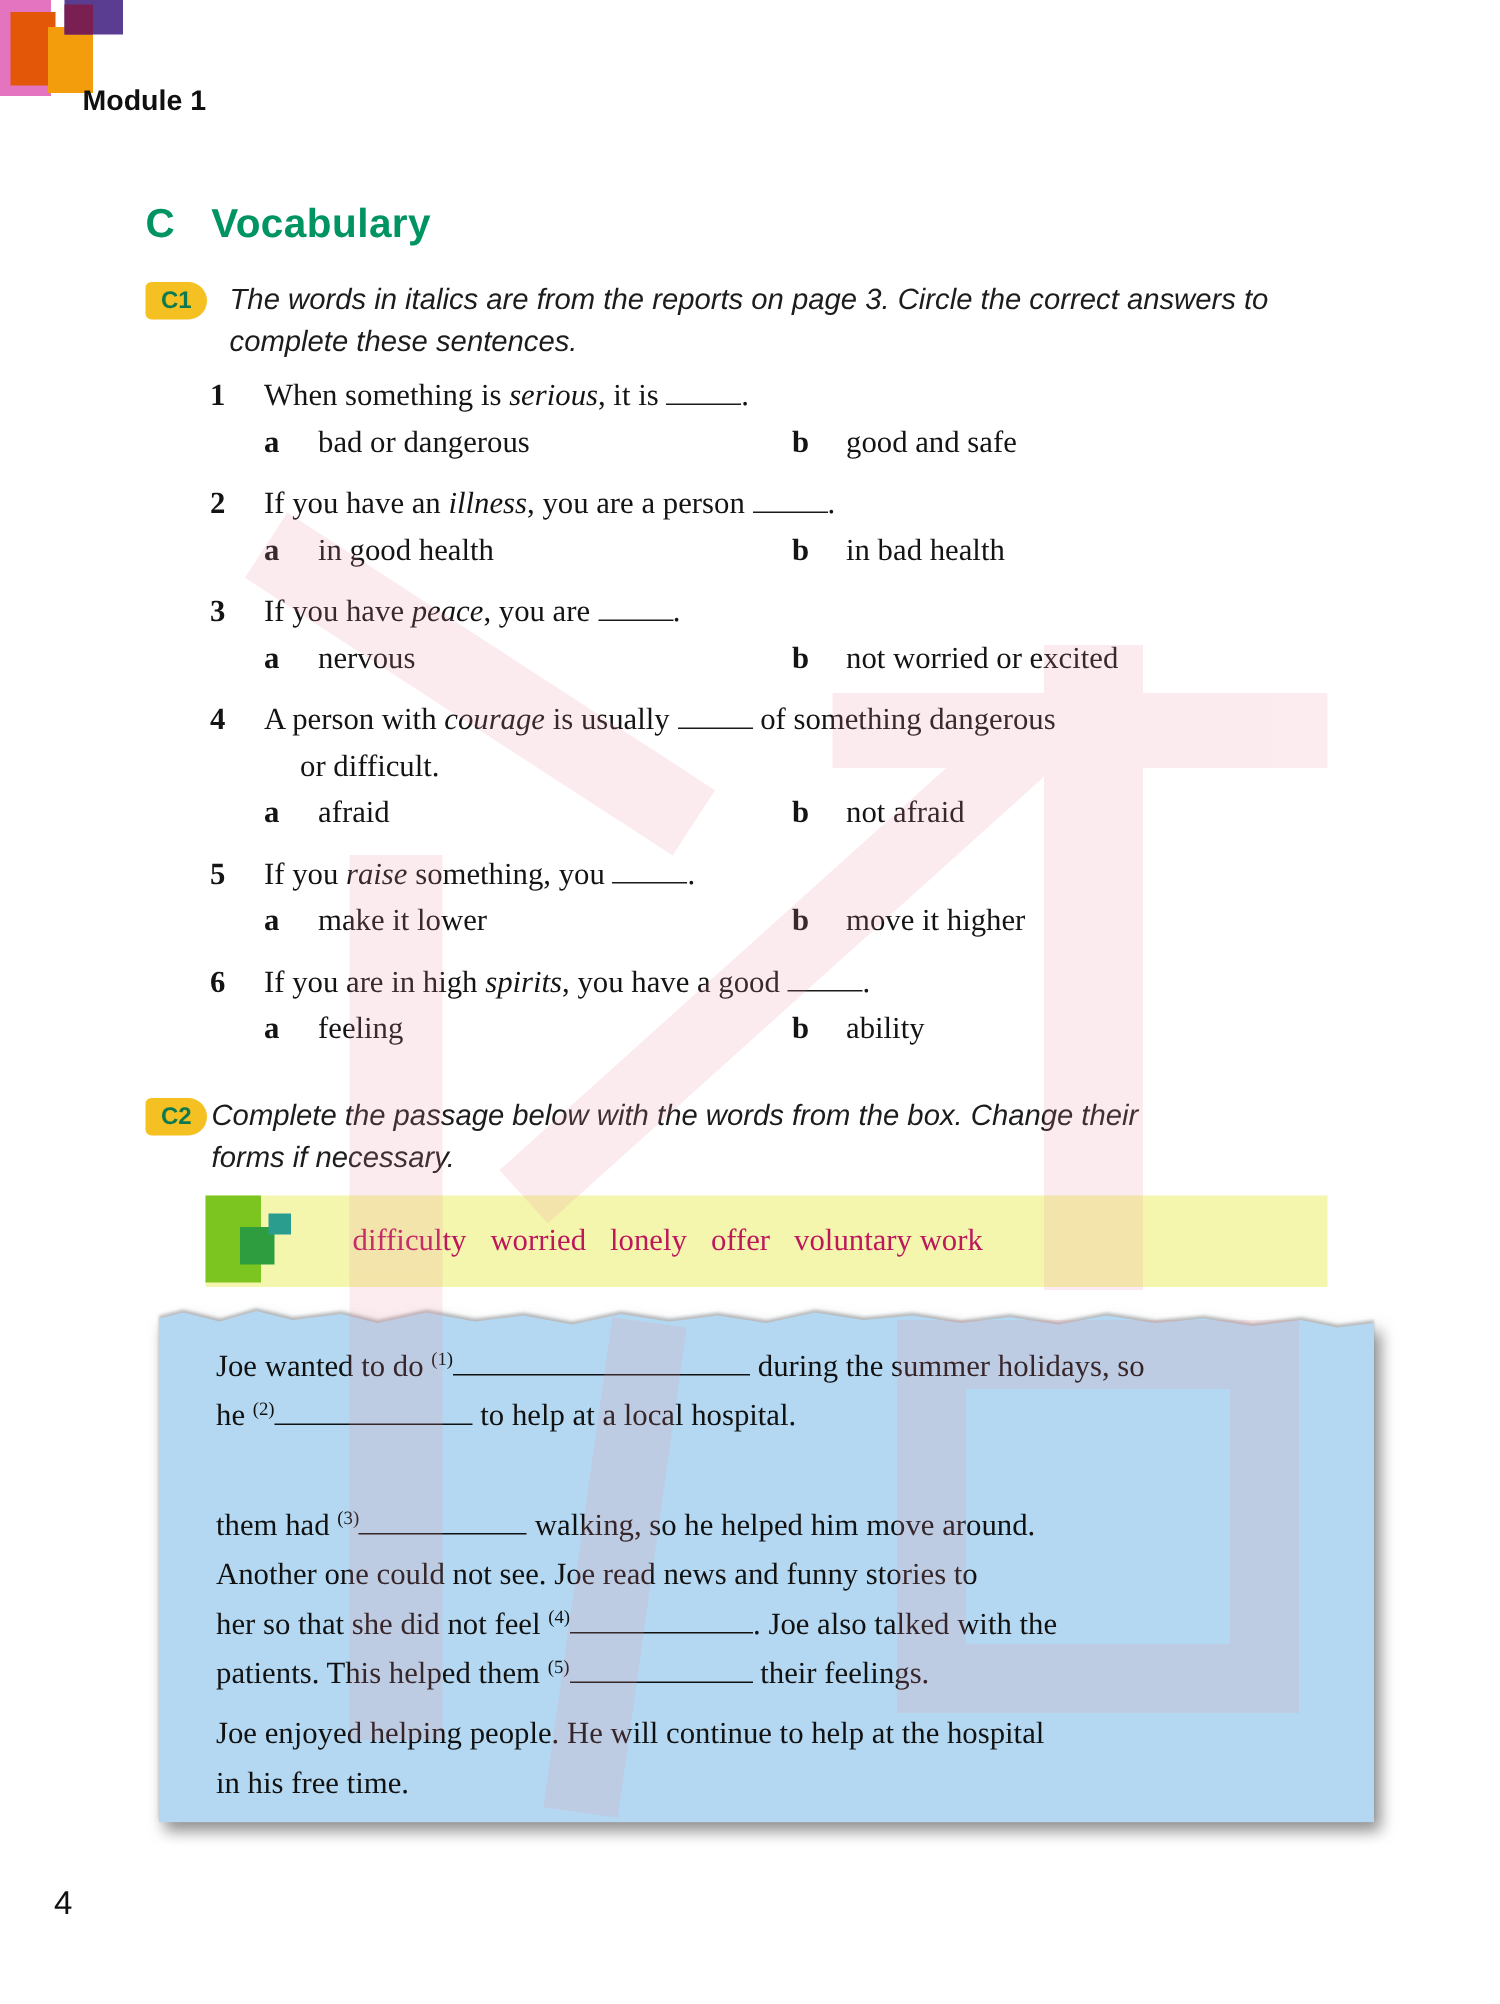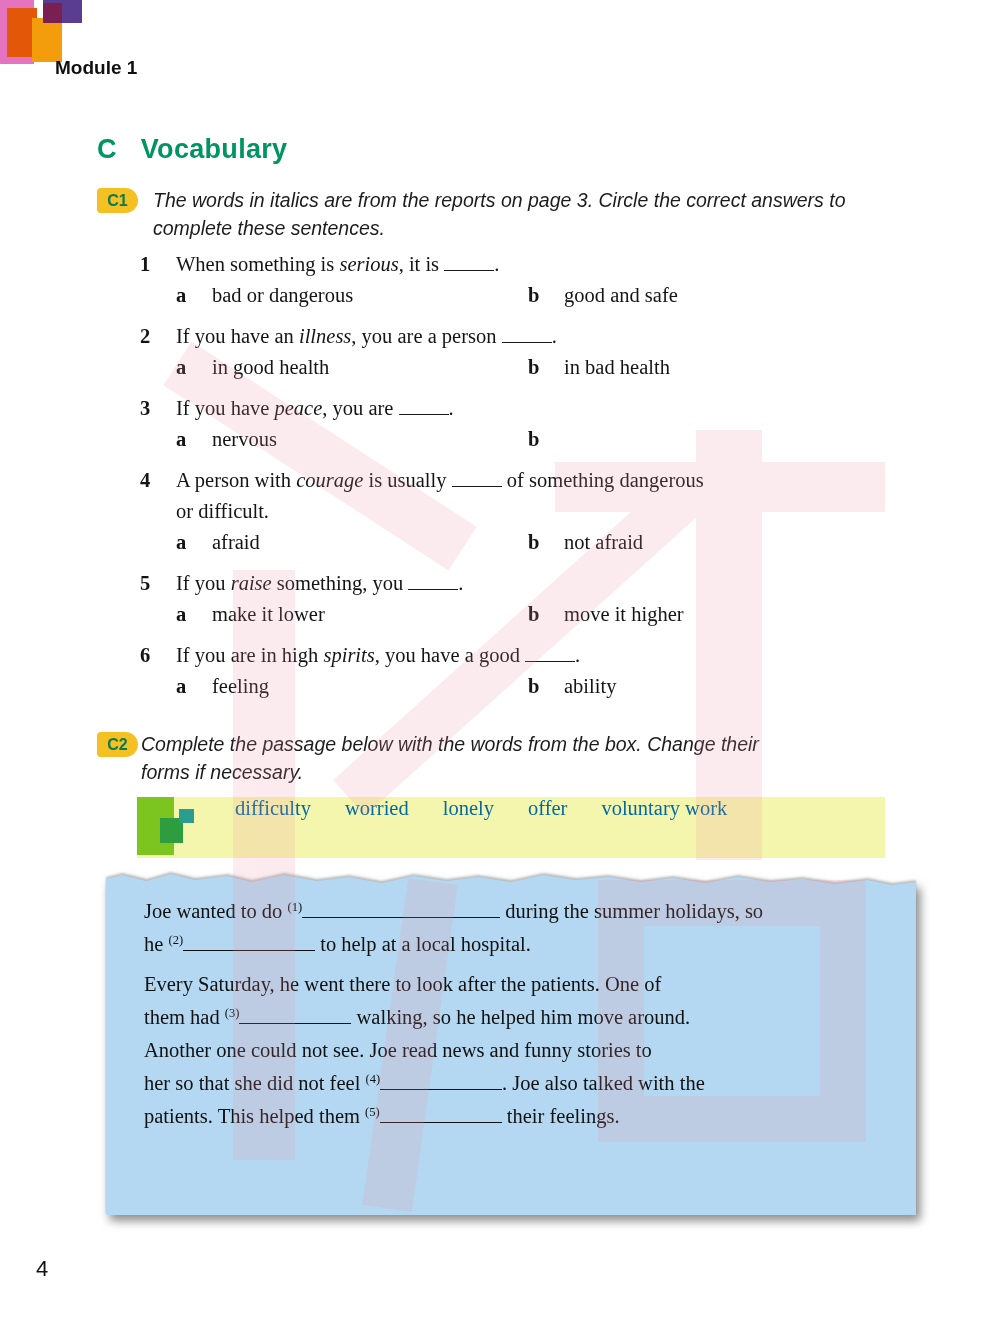--- a/index.html
+++ b/index.html
@@ -46,40 +46,40 @@
   }
   .instr-c1 { top:187px; max-width:740px;margin-left:12px; }
   .instr-c2 { top:731px; max-width:662px; }
 
   
   .questions { position:absolute; left:140px; top:249px; width:760px; font-size:20.5px; }
   .question  { margin-bottom:10px; }
   .q-line    { display:flex; }
   .q-num     { width:36px; font-weight:bold; line-height:31px; }
   .q-text    { flex:1; line-height:31px; }
-  .q-line2   { display:block; }
+  .q-line2   { display:block;margin-left:24px; }
   .blank {
     display:inline-block; width:50px; height:2px;
     border-bottom:1.8px solid #1a1a1a;
   }
   .opts { margin-left:36px; display:grid; grid-template-columns:352px auto; }
   .opt  { display:flex; line-height:31px; }
   .opt-letter { font-weight:bold; width:36px; }
 
   
   .word-box {
     position:absolute; left:137px; top:797px; width:748px; height:61px;
     background:#f4f6ad;
   }
   .wb-sq1 { position:absolute; left:0;    top:0;    width:37px; height:58px; background:#7cc41f; }
   .wb-sq2 { position:absolute; left:23px; top:21px; width:23px; height:25px; background:#2e9d3f; }
   .wb-sq3 { position:absolute; left:42px; top:12px; width:15px; height:14px; background:#2a9d8f; }
   .wb-words {
     position:absolute; left:98px; top:0; height:100%;
-    display:flex; align-items:flex-start; gap:34px; font-size:20.5px; color:#0369a1;
+    display:flex; align-items:center; gap:16px; font-size:20.5px; color:#be185d;
   }
 
   
   .passage-wrap {
     position:absolute; left:106px; top:869px; width:810px; height:346px;
     filter: drop-shadow(4px 6px 5px rgba(80,80,80,.55)) drop-shadow(0 -2px 1px rgba(125,130,133,.5));
   }
   .passage-box {
     width:100%; height:100%; background:#b4d8f1;
     clip-path: polygon(0 10px, 2% 6px, 5% 12px, 8% 5px, 11% 11px, 15% 7px, 18% 13px,
@@ -177,20 +177,21 @@
       <span class="q-num">3</span>
       <span class="q-text"><span>If you have </span><i>peace</i><span>, you are </span><span class="blank"></span><span>.</span></span>
     </div>
     <div class="opts">
       <div class="opt">
           <span class="opt-letter">a</span>
           <span>nervous</span>
         </div>
       <div class="opt">
           <span class="opt-letter">b</span>
+          <span>not worried or excited</span>
         </div>
     </div>
   </div>
 
   <div class="question">
     <div class="q-line">
       <span class="q-num">4</span>
       <span class="q-text"><span>A person with </span><i>courage</i><span> is usually </span><span class="blank"></span><span> of something dangerous</span><span class="q-line2">or difficult.</span></span>
     </div>
     <div class="opts">
@@ -257,25 +258,29 @@
   </div>
 </div>
 
 <div class="passage-wrap">
   <div class="passage-box">
     <p>
       <span>Joe wanted to do </span><sup>(1)</sup><span class="pblank bw1"></span><span> during the summer holidays, so</span><br>
       <span>he </span><sup>(2)</sup><span class="pblank bw2"></span><span> to help at a local hospital.</span>
     </p>
     <p>
-      <span>Every Saturday, he went there to look after the patients. One of</span><br>
+      <br>
       <span>them had </span><sup>(3)</sup><span class="pblank bw3"></span><span> walking, so he helped him move around.</span><br>
       <span>Another one could not see. Joe read news and funny stories to</span><br>
       <span>her so that she did not feel </span><sup>(4)</sup><span class="pblank bw4"></span><span>. Joe also talked with the</span><br>
       <span>patients. This helped them </span><sup>(5)</sup><span class="pblank bw5"></span><span> their feelings.</span>
+    </p>
+    <p>
+      <span>Joe enjoyed helping people. He will continue to help at the hospital</span><br>
+      <span>in his free time.</span>
     </p>
   </div>
 </div>
 
 <div class="page-number">4</div>
 
 <div class="watermark">
   <div class="wm wm-d1"></div>
   <div class="wm wm-d2"></div>
   <div class="wm wm-v1"></div>

